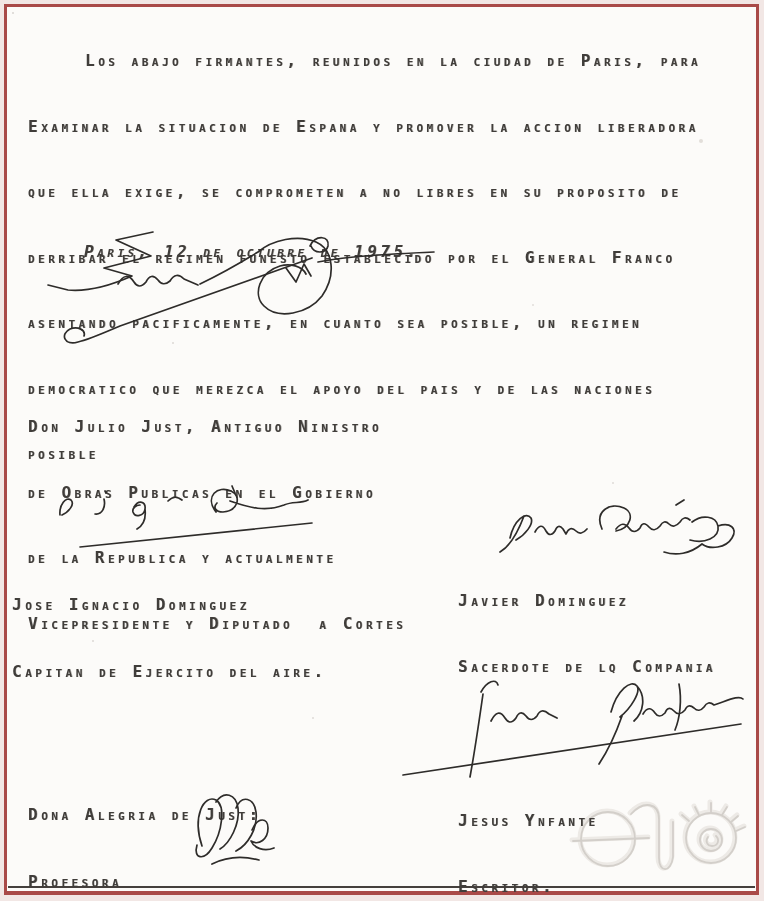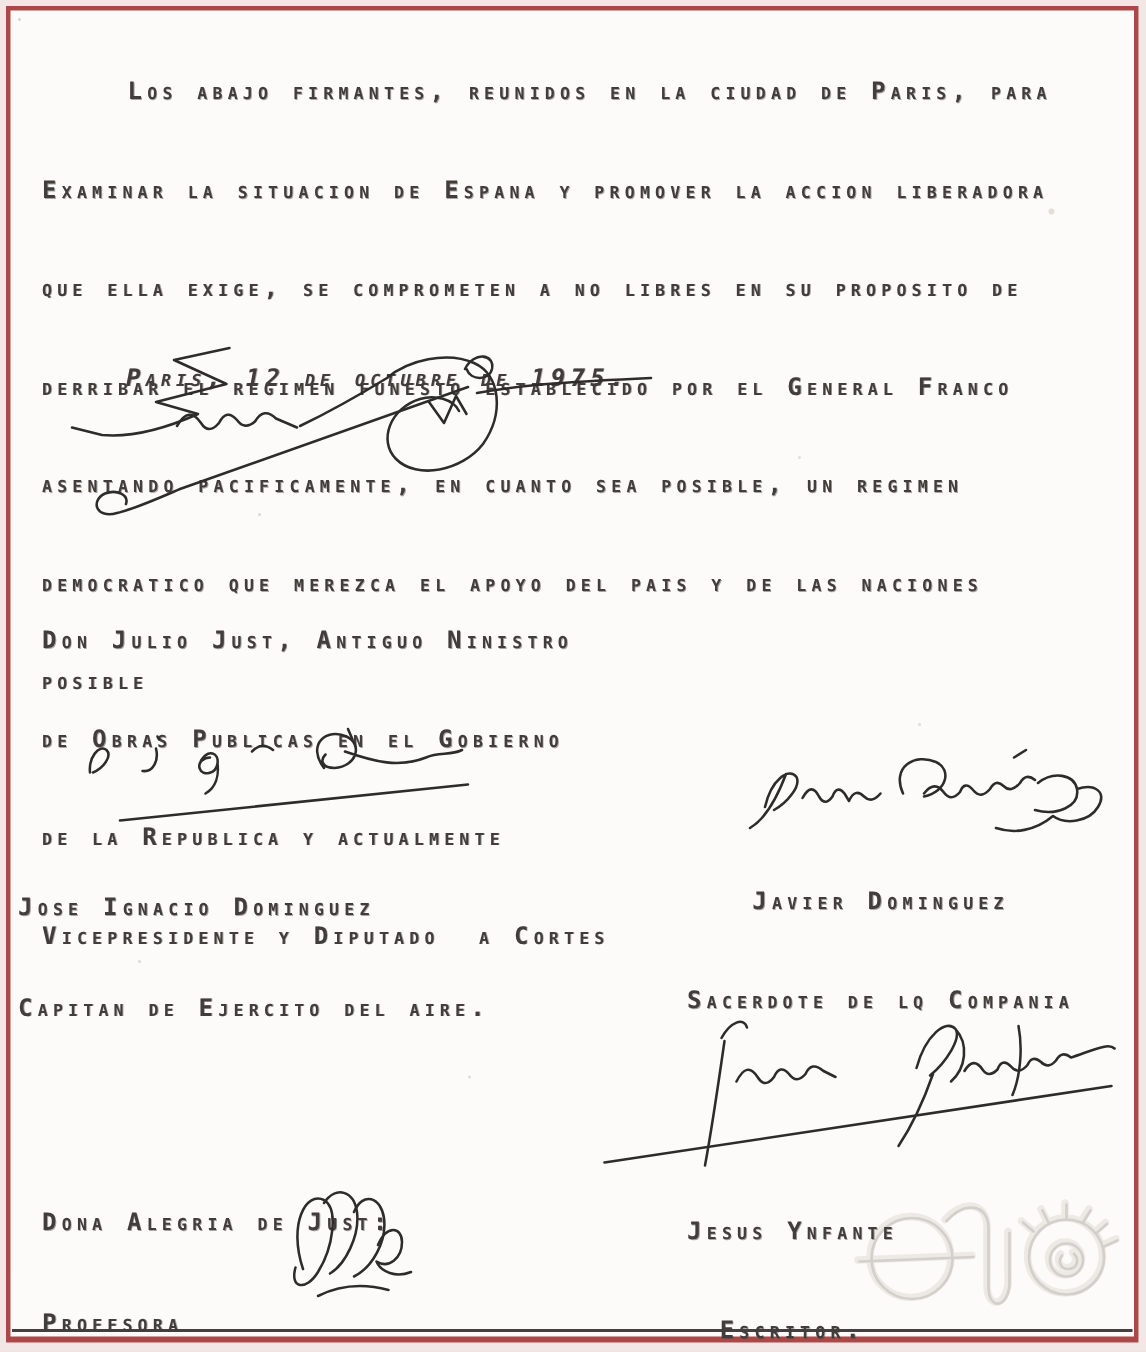--- a/index.html
+++ b/index.html
@@ -4,21 +4,21 @@
 <style>
   html,body{margin:0;padding:0;background:#e9dcda;}
   .frame{position:relative;width:764px;height:901px;background:#f2e7e5;overflow:hidden;
          font-family:"DejaVu Sans Mono","Liberation Mono",monospace;}
   .paper{position:absolute;left:4px;top:4px;right:5px;bottom:6px;
          background:#fcfbf9;border:3px solid #a94a48;border-bottom-width:4px;}
   .tw{position:absolute;font-weight:700;font-variant:small-caps;font-size:16px;
       letter-spacing:3.5px;color:#403d3a;white-space:pre;z-index:3;
       text-shadow:0.6px 0.4px 0 rgba(64,61,57,.45);}
   .tw div{line-height:27.5px;}
-  .lh28 div{line-height:28px;text-align:center;}
+  .lh28 div{line-height:28px;}
   .lh285 div{line-height:28.5px;}
   .indent{padding-left:57px;}
   svg.sig{position:absolute;z-index:4;overflow:visible;}
   svg.sig path{fill:none;stroke:#2e2c2a;stroke-width:1.7;stroke-linecap:round;stroke-linejoin:round;}
   svg.wm{position:absolute;z-index:1;}
   .scanline{position:absolute;left:8px;right:9px;top:886px;height:2px;background:#45403d;z-index:2;}
   .specks{position:absolute;left:12px;top:12px;width:2px;height:2px;border-radius:50%;background:#d8d4d0;
           box-shadow:430px 50px 0 #dcd8d4,688px 128px 0 1px #e2deda,160px 330px 0 #dcd8d4,
                      600px 470px 0 #dfdbd7,80px 628px 0 #dcd8d4,520px 292px 0 #e2deda,300px 705px 0 #dfdbd7;}
 </style>

